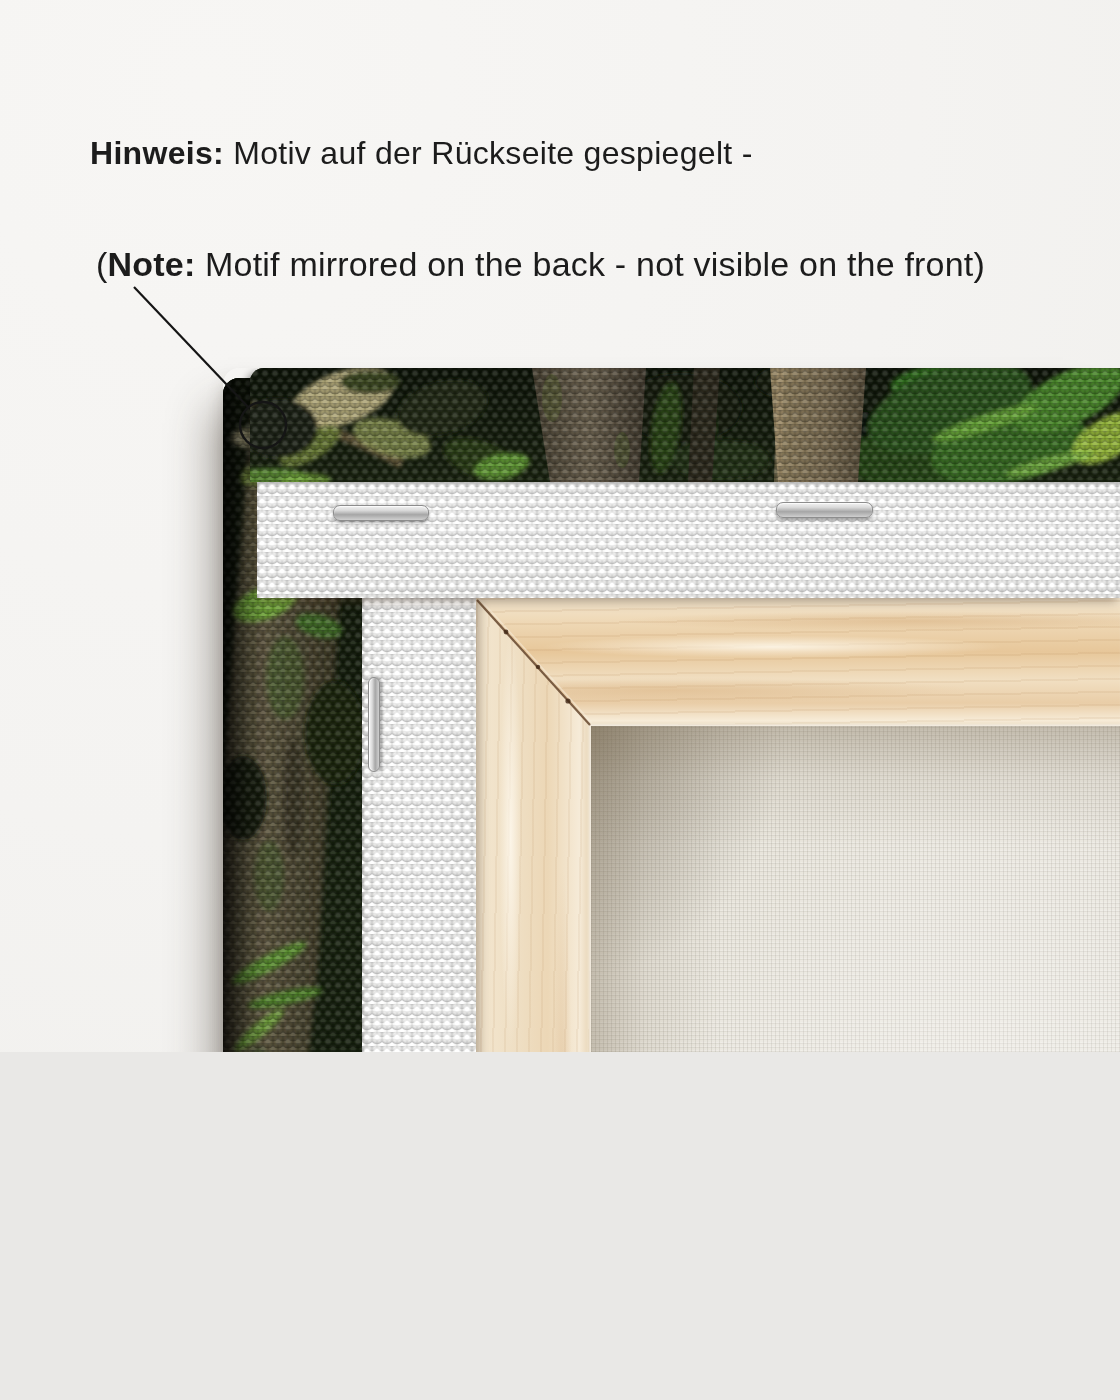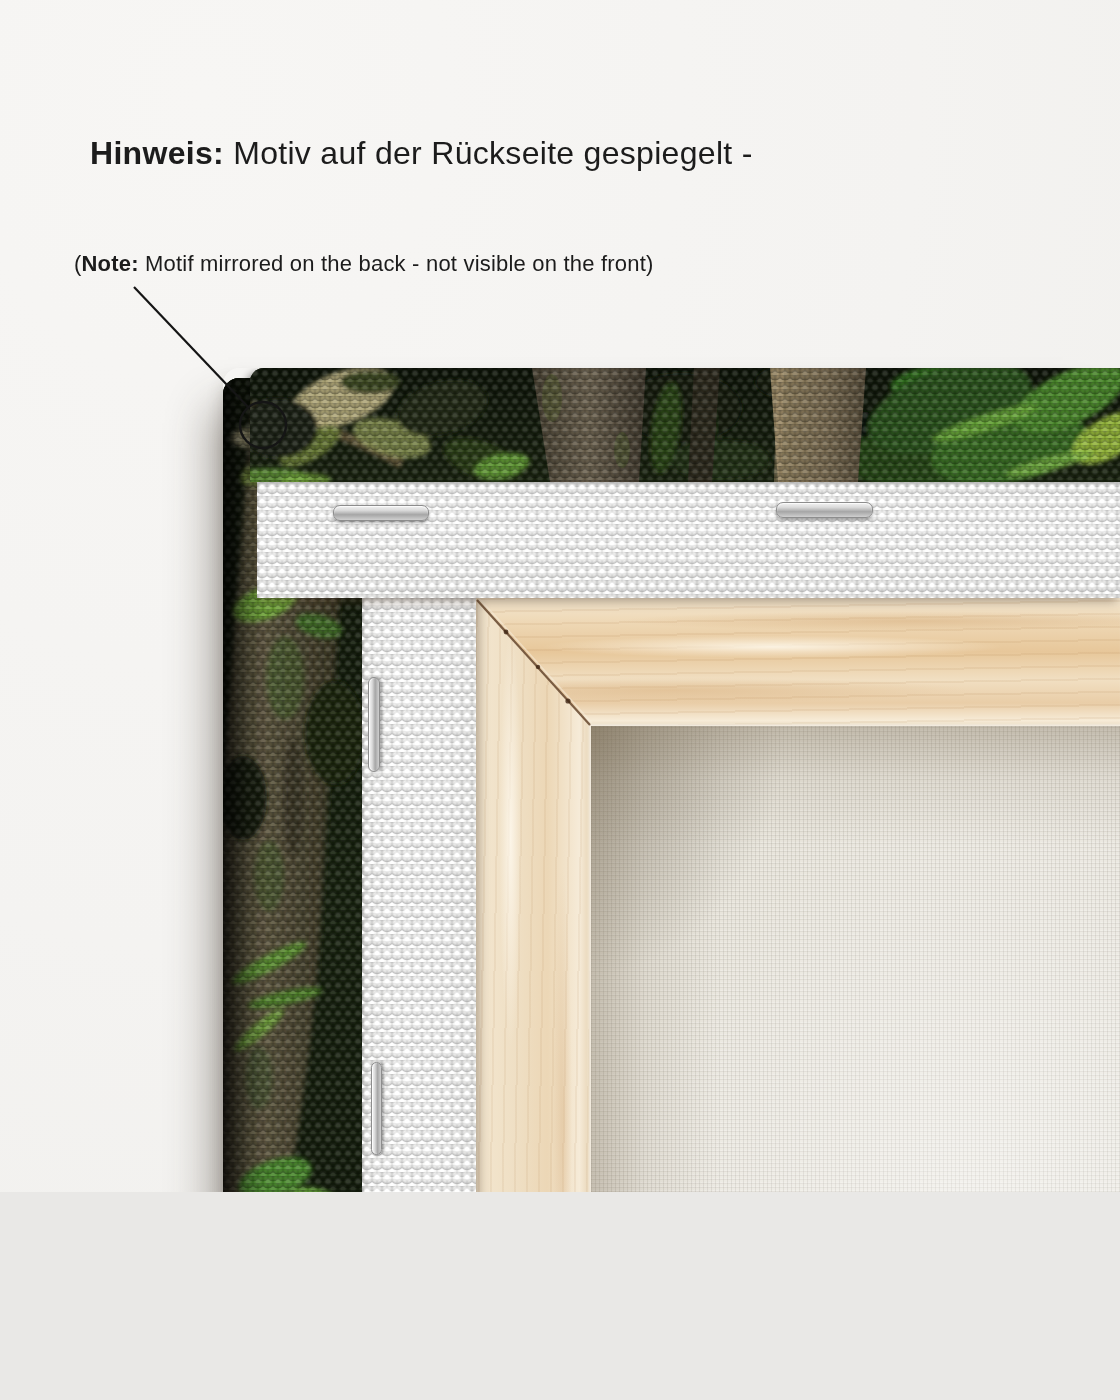--- a/index.html
+++ b/index.html
@@ -1,30 +1,30 @@
 <!DOCTYPE html>
 <html><head>
 <meta charset="utf-8">
 <style>
   html,body{margin:0;padding:0;background:#e9e8e6;}
   .stage{
-    position:relative;width:1120px;height:1192px;overflow:hidden;
+    position:relative;width:1120px;height:1052px;overflow:hidden;
     background:radial-gradient(ellipse at 18% 8%, #f7f6f4 0%, #f4f3f1 55%, #f0efec 100%);
     font-family:"Liberation Sans","DejaVu Sans",sans-serif;
   }
 
   
   .note-de{
     position:absolute;left:90px;top:130px;
     font-size:32px;line-height:47px;color:#1c1c1c;letter-spacing:.3px;
   }
   .note-de b,.note-en b{font-weight:700;}
   .note-en{
-    position:absolute;left:74px;top:247px;
-    font-size:22px;line-height:34px;color:#1c1c1c;letter-spacing:.2px;
+    position:absolute;left:96px;top:247px;
+    font-size:34px;line-height:34px;color:#1c1c1c;letter-spacing:.2px;
   }
 
   
   .callout{position:absolute;left:0;top:0;z-index:40;pointer-events:none;}
 
   
   .canvas-print{
     position:absolute;left:223px;top:368px;width:897px;height:1032px;
     border-top-left-radius:16px;overflow:hidden;
     box-shadow:-26px 24px 42px -16px rgba(62,54,42,.45), -6px 8px 18px -8px rgba(62,54,42,.30);

